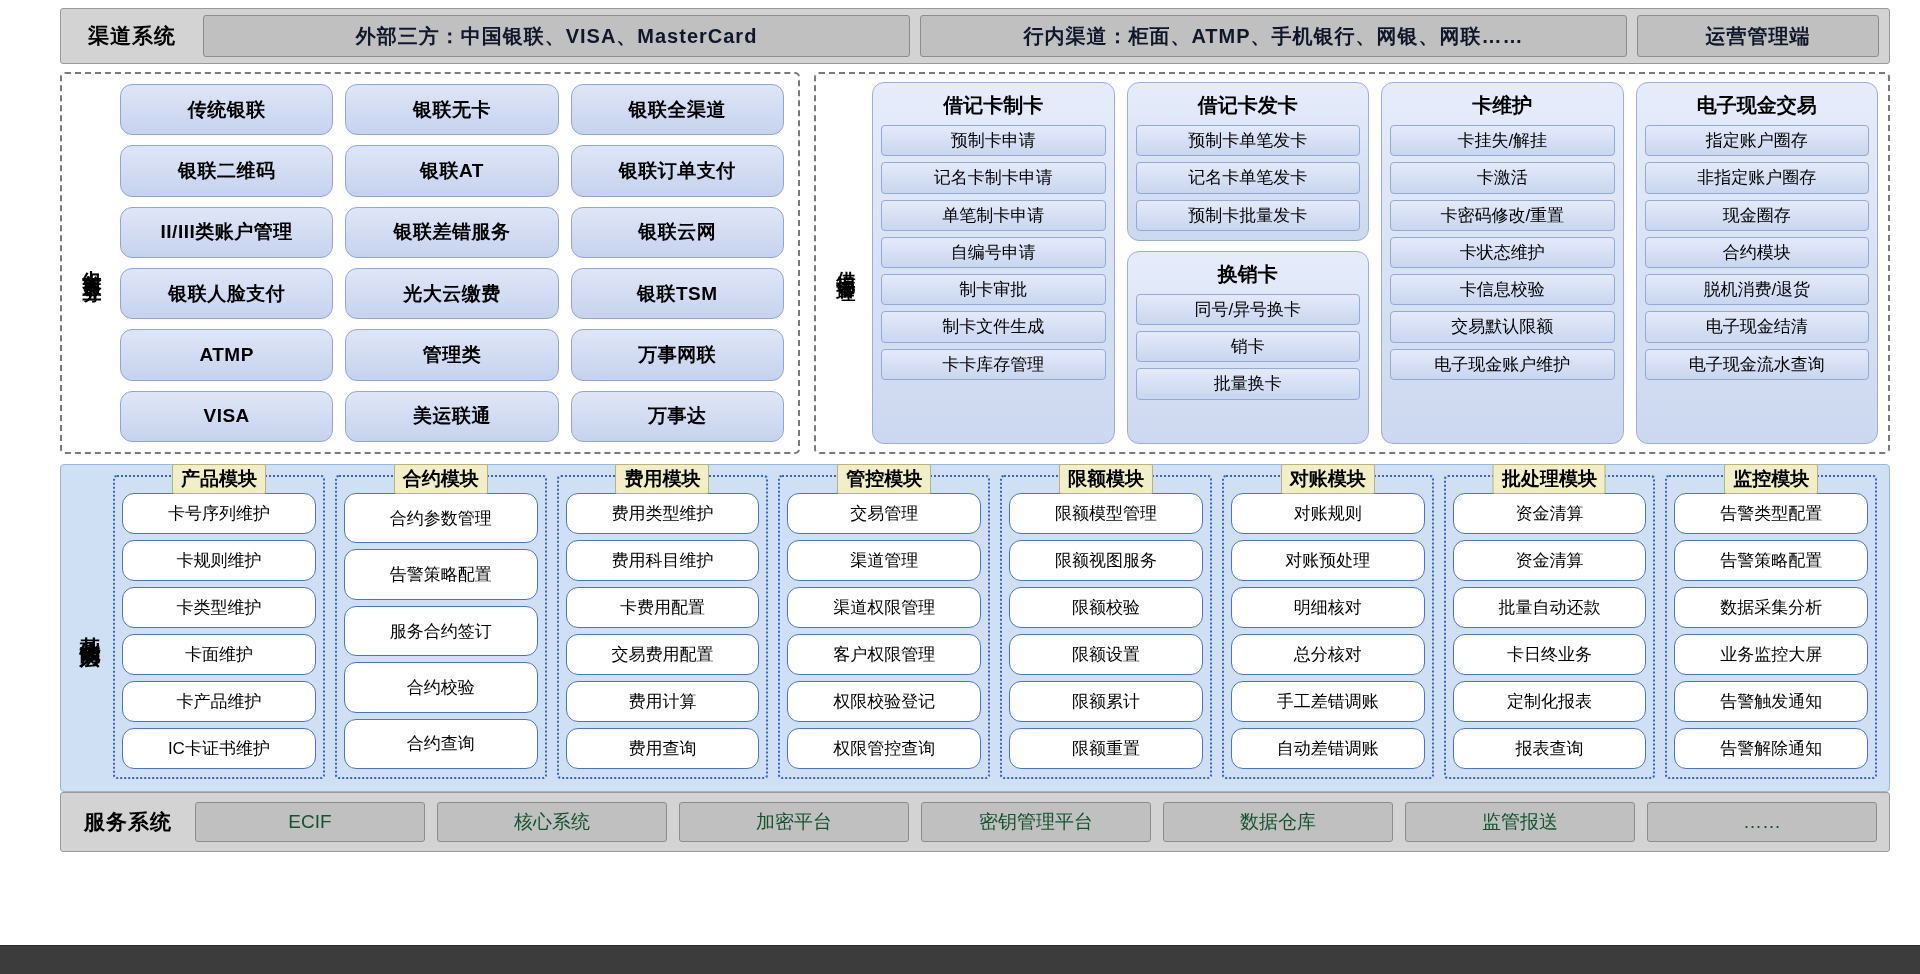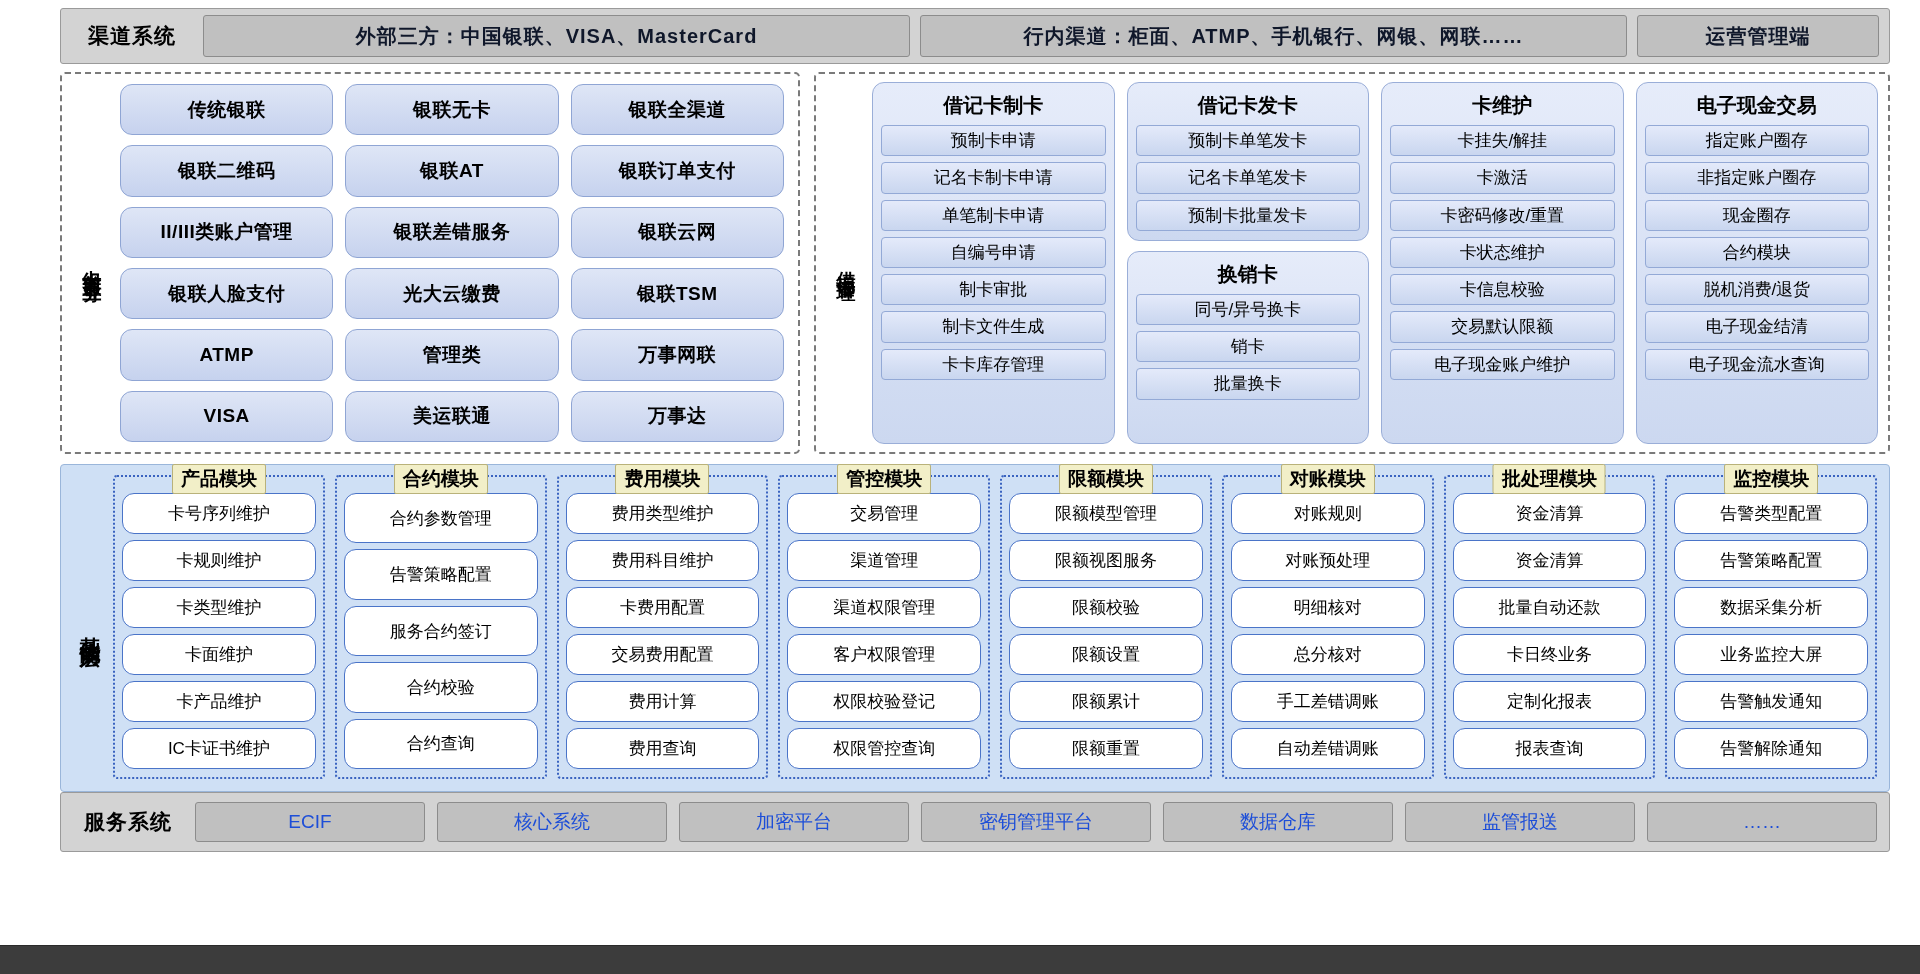--- a/index.html
+++ b/index.html
@@ -266,21 +266,21 @@
   }
   .svc-box {
     flex: 1 1 0;
     background: #c0c0c0;
     border: 1px solid #8c8c8c;
     border-radius: 3px;
     height: 38px;
     line-height: 38px;
     text-align: center;
     font-size: 19px;
-    color: #1d4ed8;
+    color: #14532d;
   }
 
   
   .taskbar {
     position: absolute;
     left: 0;
     bottom: 0;
     width: 1920px;
     height: 28px;
     background: #3c3c3c;

